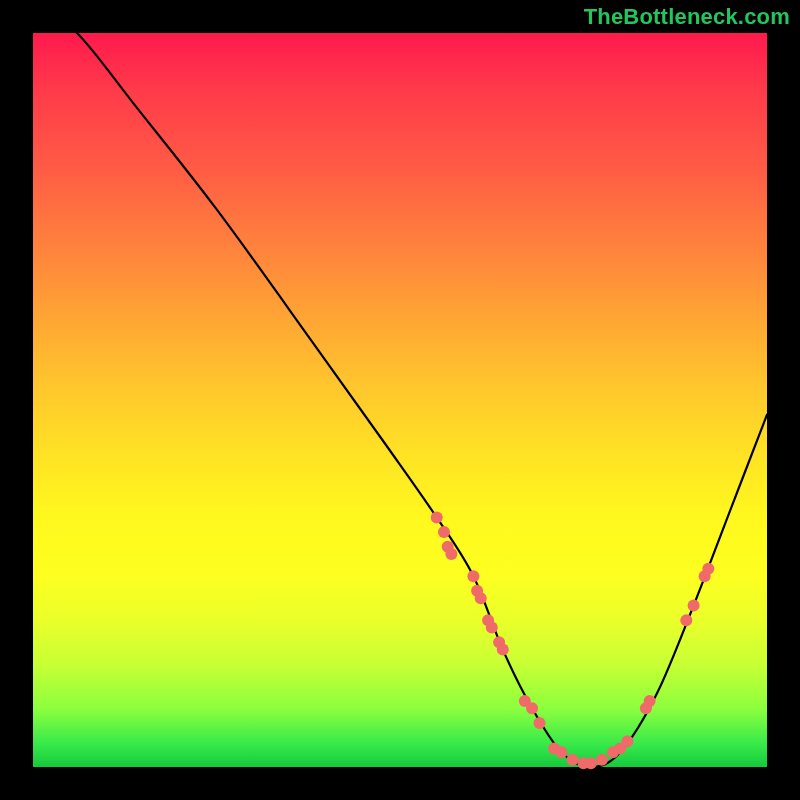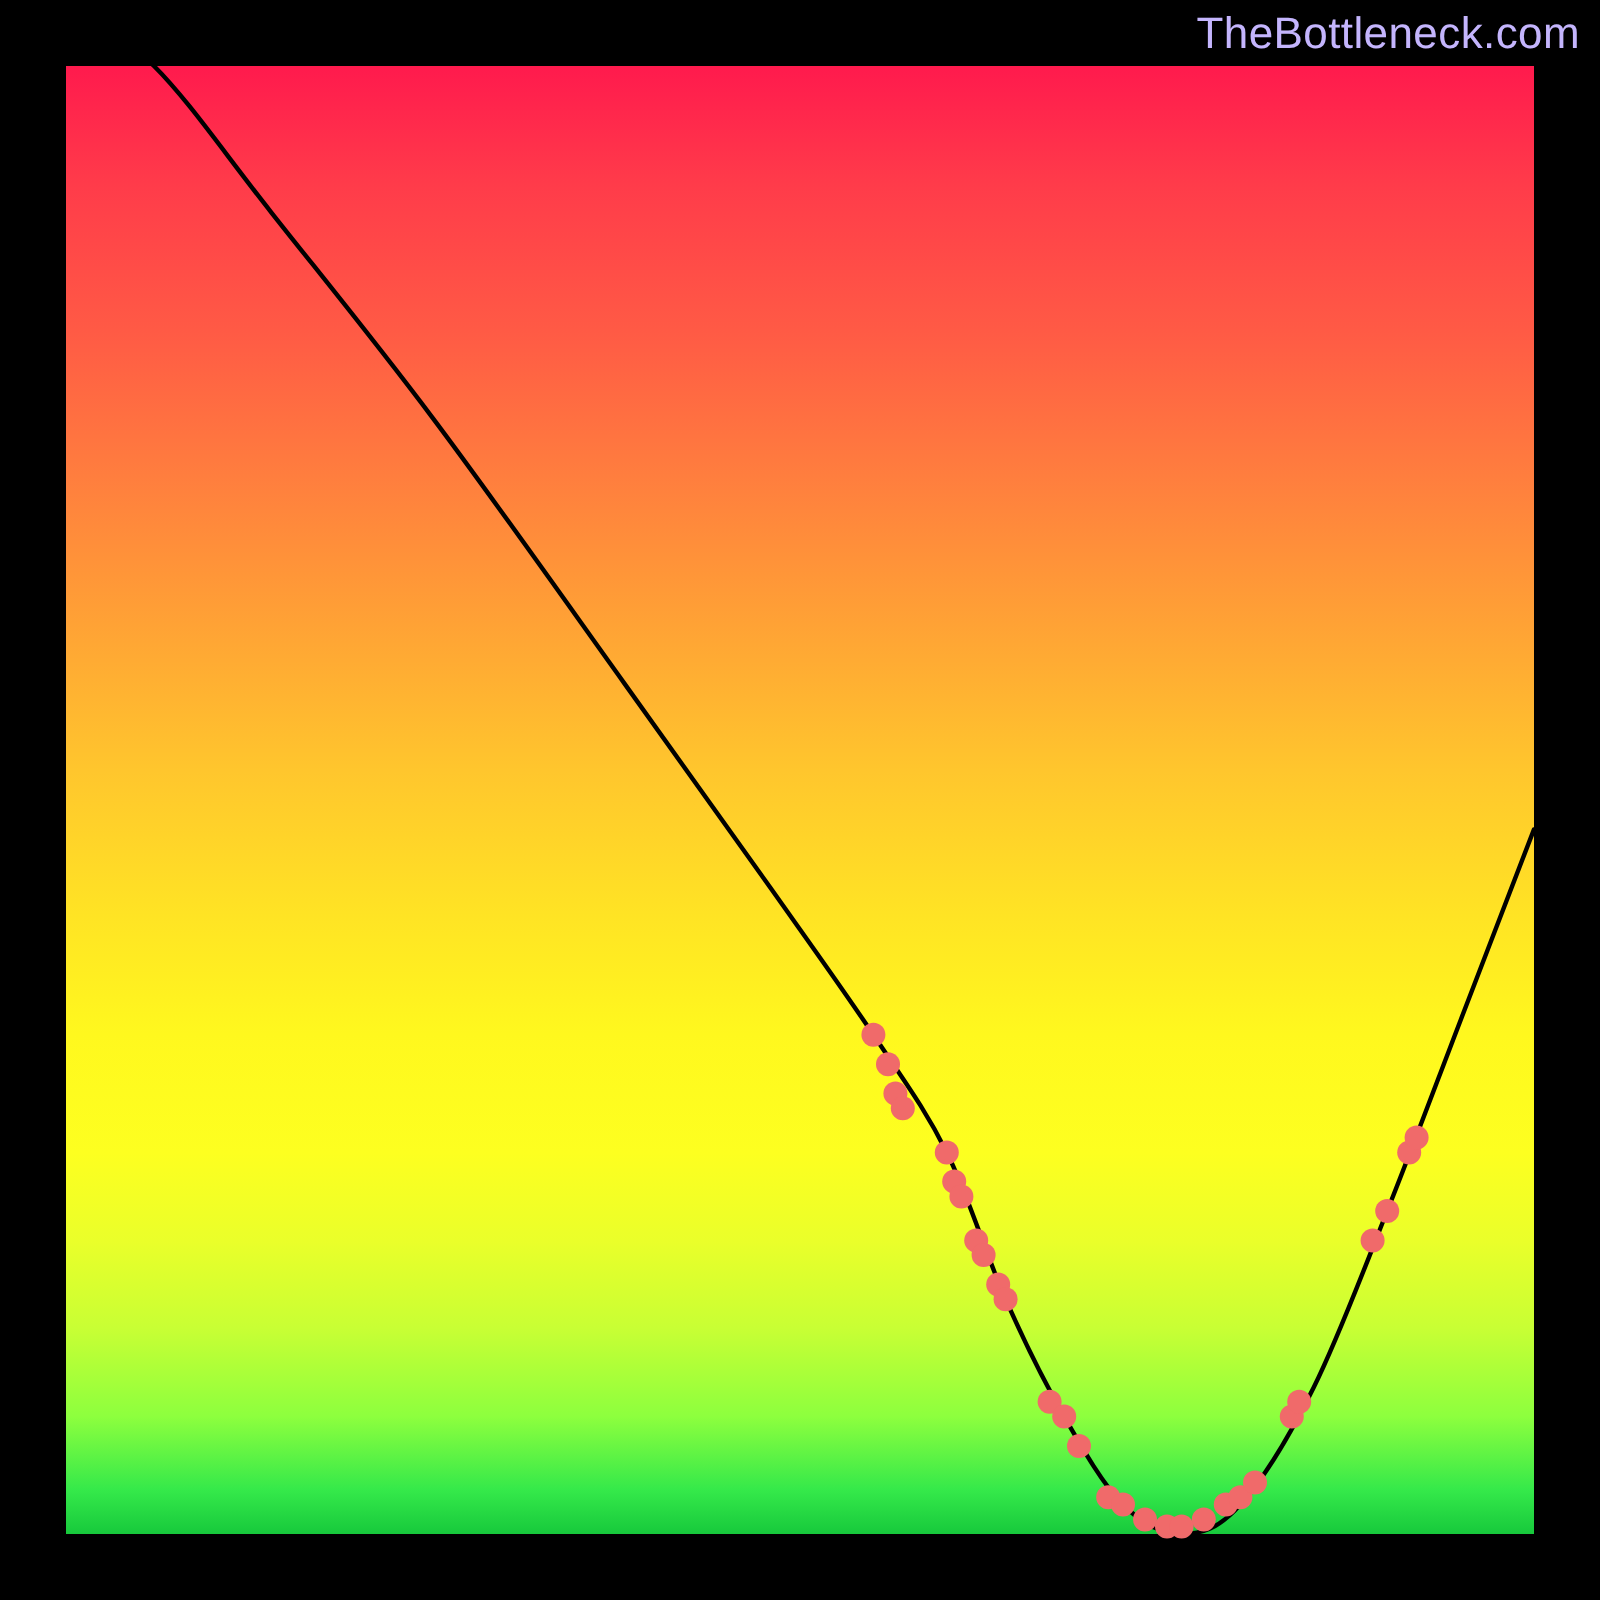--- a/index.html
+++ b/index.html
@@ -14,23 +14,23 @@
   .frame {
     position: relative;
     width: 800px;
     height: 800px;
     background: #000;
   }
   .watermark {
     position: absolute;
     top: 4px;
     right: 10px;
-    color: #c4b5fd;
+    color: #22c55e;
     font-size: 22px;
-    font-weight: 400;
+    font-weight: 700;
     letter-spacing: 0.2px;
     user-select: none;
   }
   .plot-area {
     position: absolute;
     left: 33px;
     top: 33px;
     width: 734px;
     height: 734px;
     

